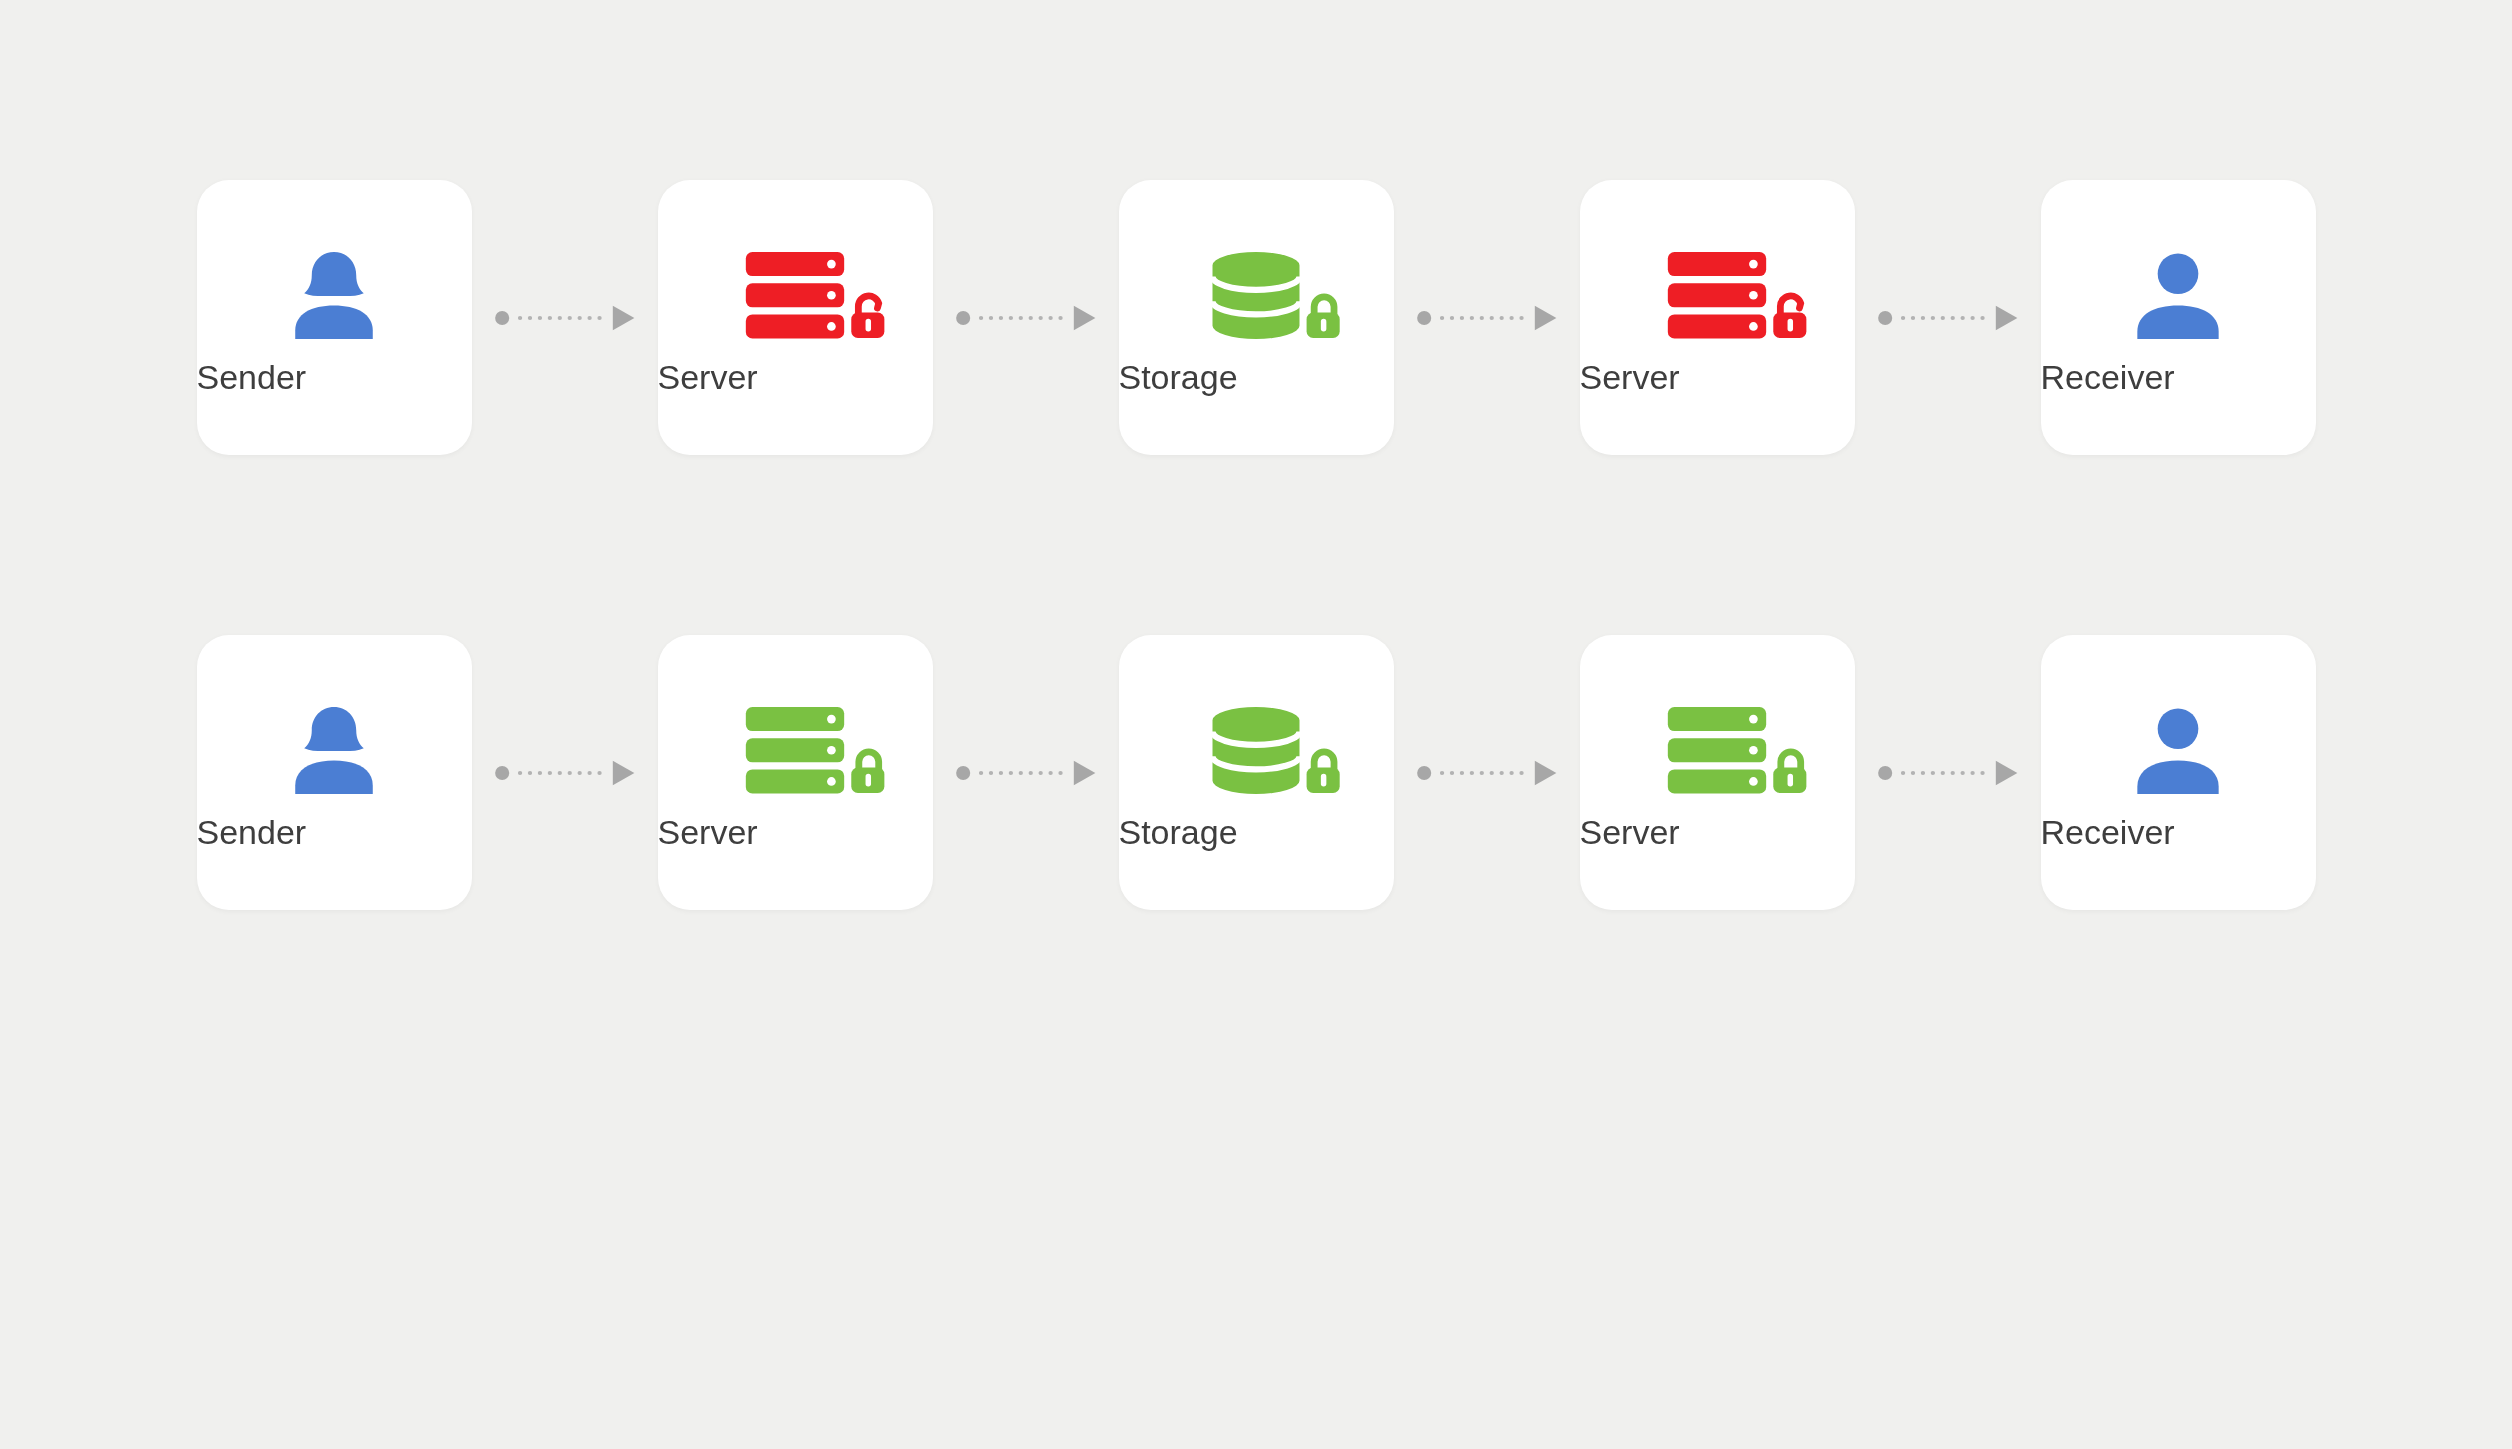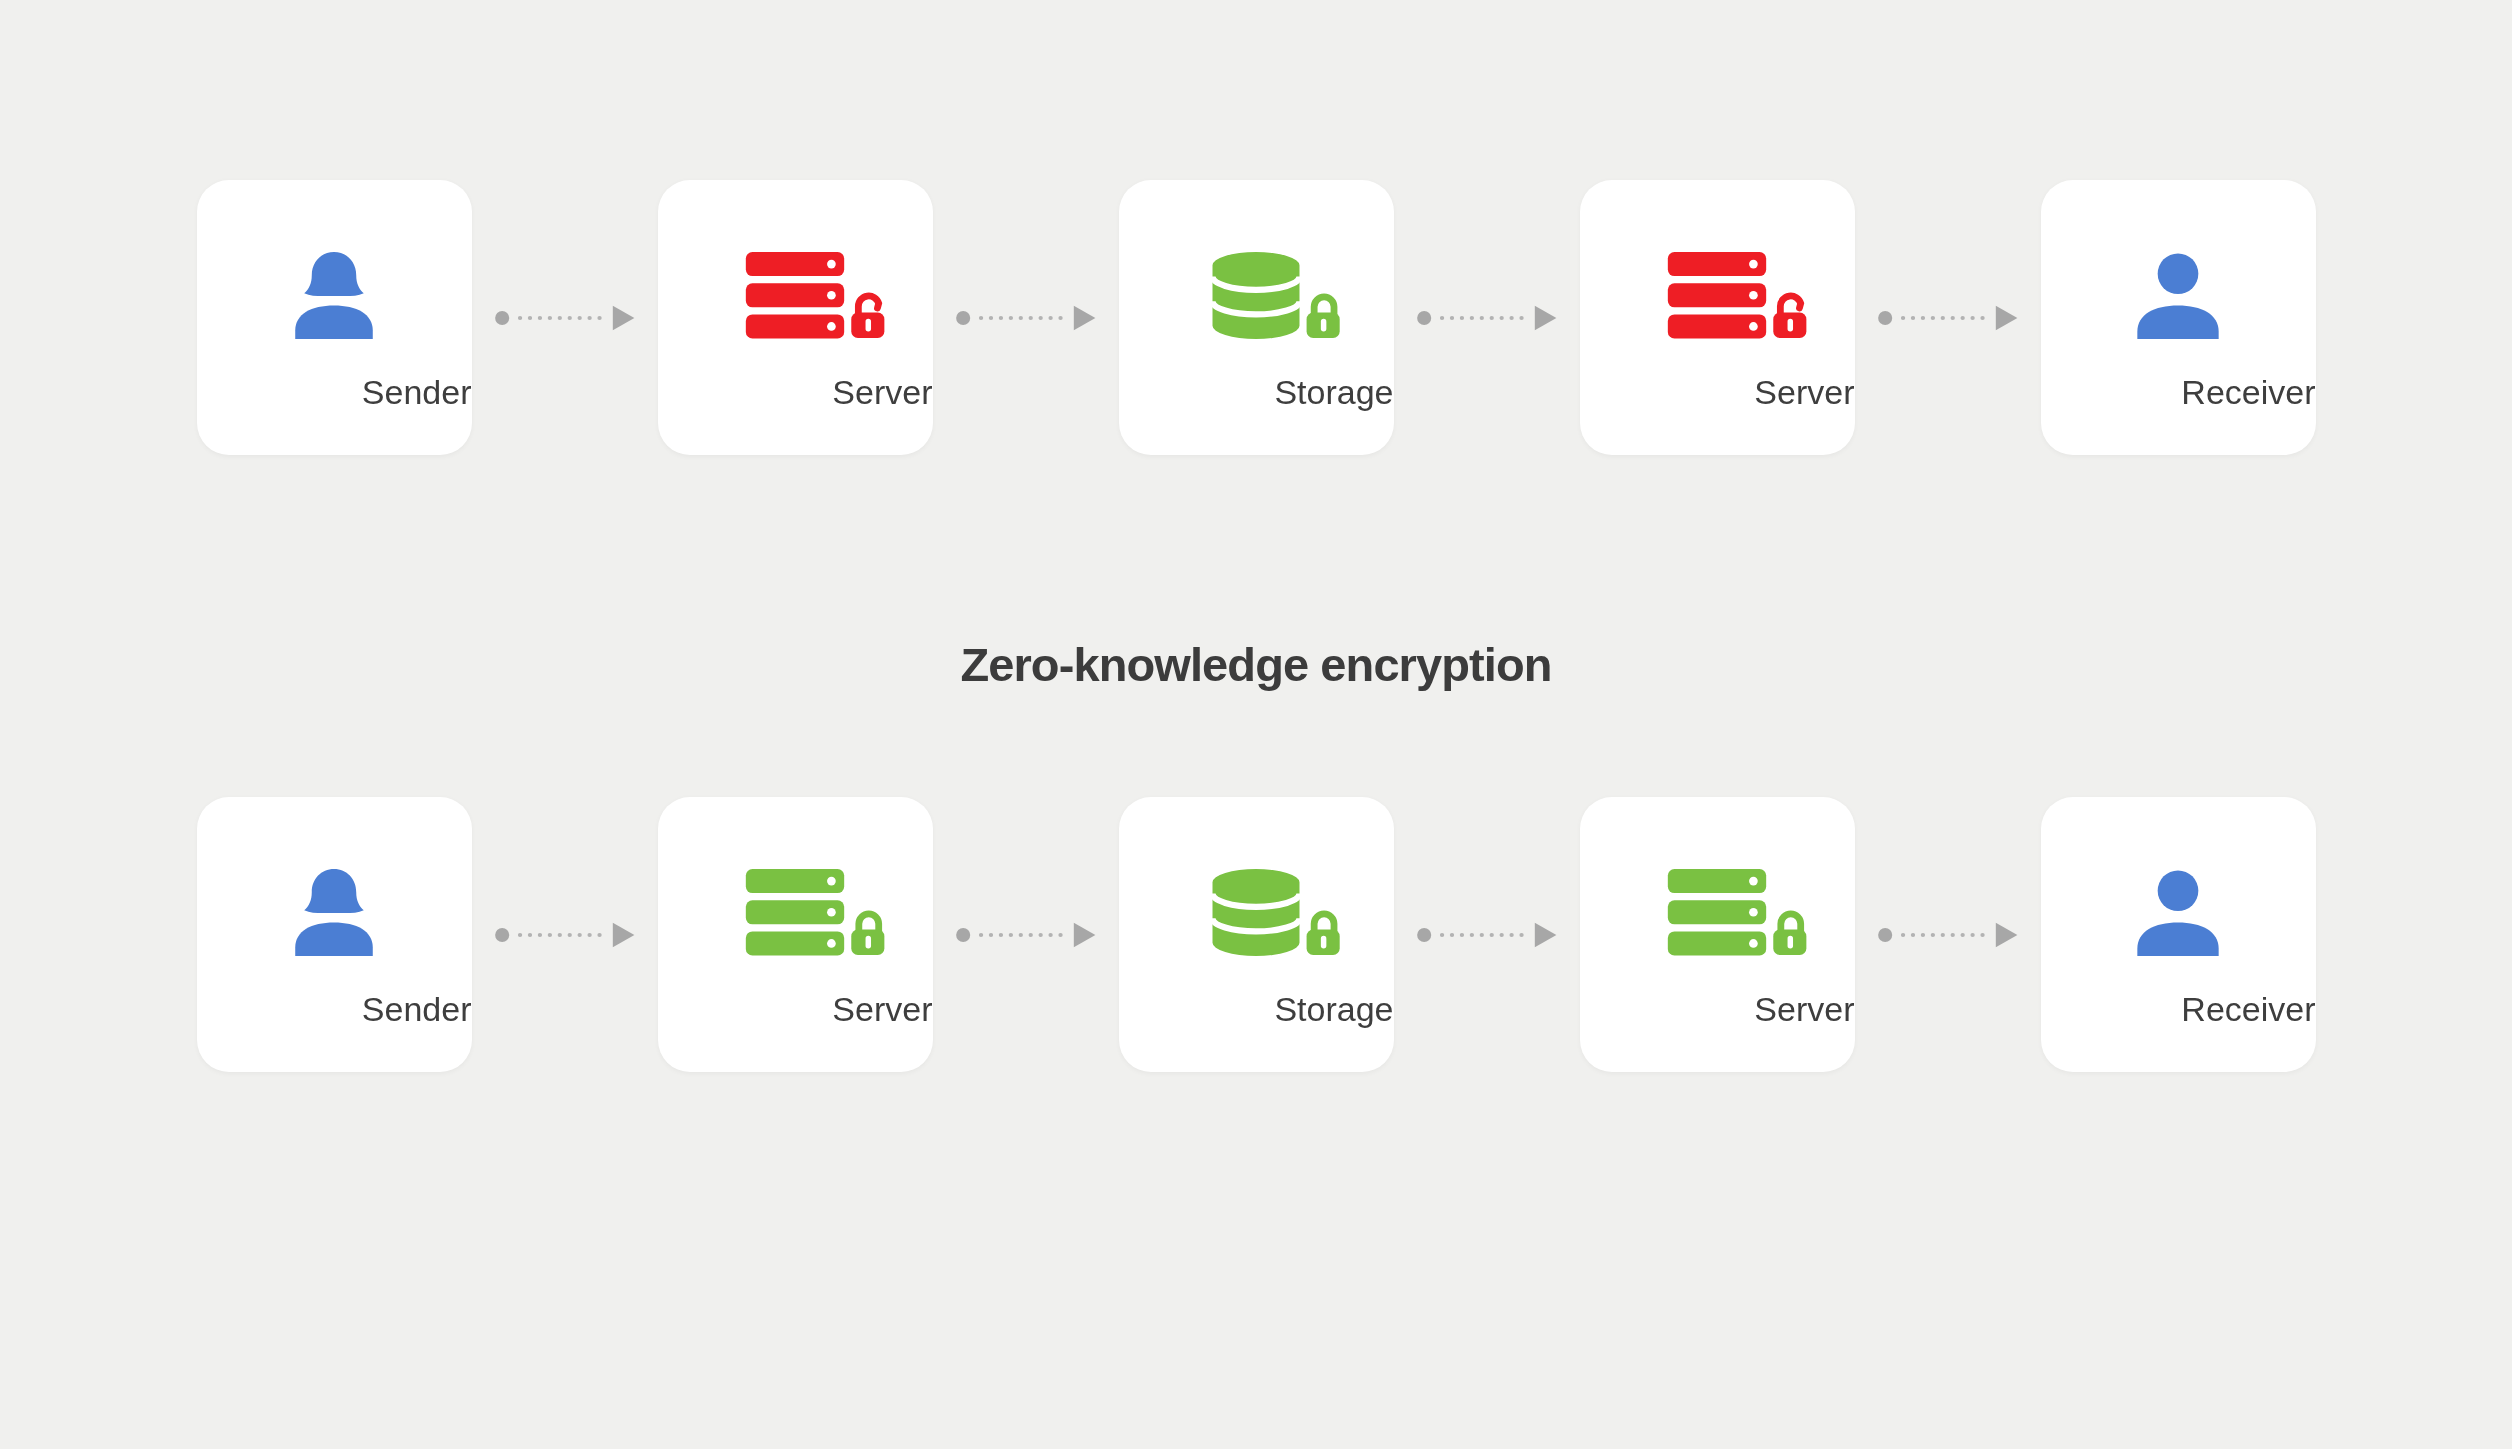--- a/index.html
+++ b/index.html
@@ -41,22 +41,22 @@
     flex: 0 0 auto;
   }
   .icon-svg {
     display: block;
     width: 114px;
     height: 87px;
     margin: 0 auto;
     overflow: visible;
   }
   .node-label {
-    margin-top: 34px;
-    text-align: right;
+    margin-top: 19px;
+    text-align: left;
     font-size: 34px;
     line-height: 38px;
     color: var(--label-text, #3e3e3e);
   }
   .connector {
     width: 186px;
     flex: 0 0 auto;
     display: flex;
     justify-content: center;
     align-items: center;
@@ -178,21 +178,20 @@
         <svg class="icon-svg c-blue" viewBox="0 0 120 92">
             <use href="#sym-person-male"></use>
           </svg>
         <div class="node-label">Receiver</div>
       </div>
 
     </div>
   </div>
 
   <div class="section">
-    <h2 class="section-title">Zero-knowledge encryption</h2>
     <div class="flow-row">
 
       <div class="card">
         <svg class="icon-svg c-blue" viewBox="0 0 120 92">
             <use href="#sym-person-female"></use>
           </svg>
         <div class="node-label">Sender</div>
       </div>
 
       <div class="connector">

